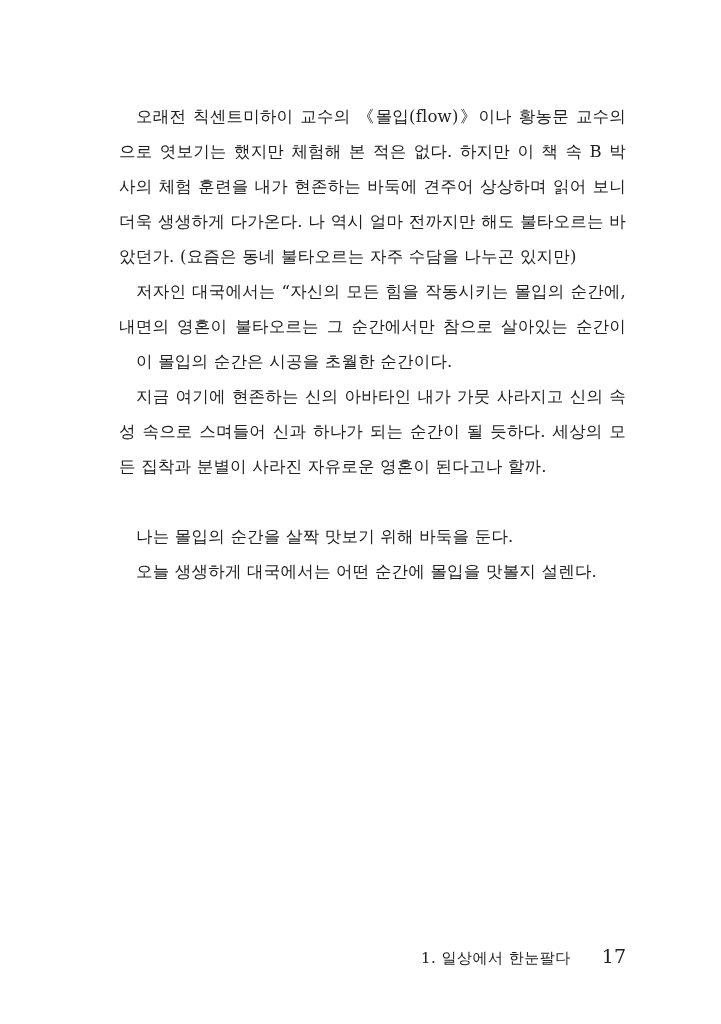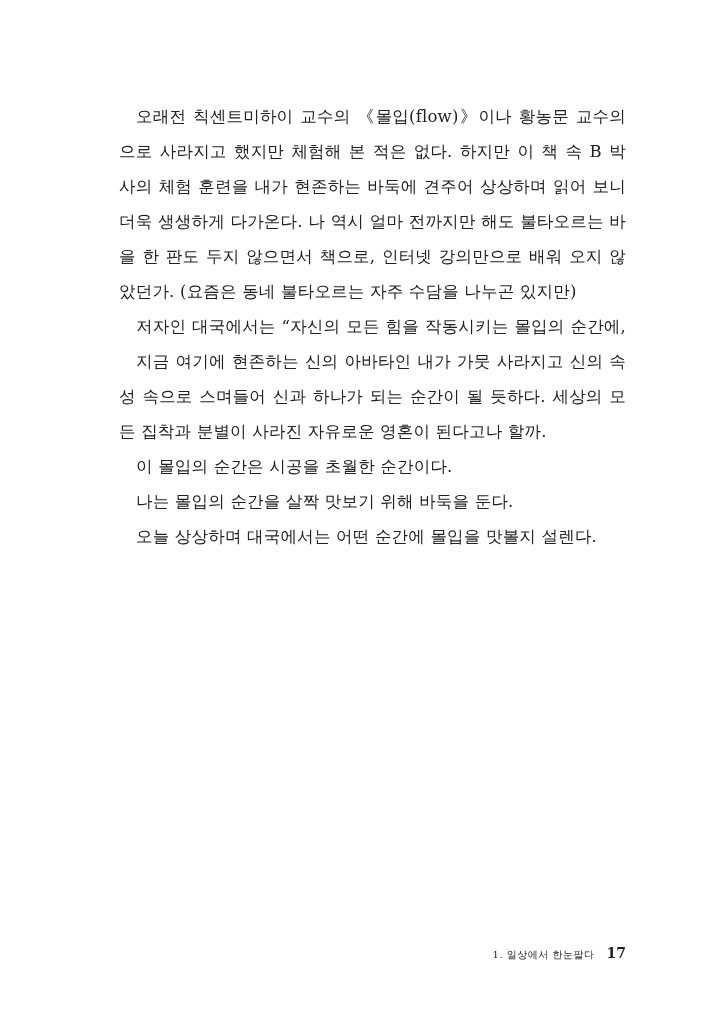--- a/index.html
+++ b/index.html
@@ -13,21 +13,21 @@
     overflow: hidden;
     box-sizing: border-box;
   }
   .text-block {
     position: absolute;
     left: 119px;
     top: 99px;
     width: 507px;
   }
   .para { margin: 0; }
-  .para.spaced { }
+  .para.spaced { margin-top: 35px; }
   .line {
     height: 35px;
     line-height: 35px;
     font-size: 16.5px;
     letter-spacing: 0.2px;
     overflow: hidden;
     white-space: nowrap;
   }
   .line.j {
     white-space: normal;
@@ -36,60 +36,60 @@
   }
   .line.indent { text-indent: 17px; }
   .footer {
     position: absolute;
     top: 945px;
     right: 95px;
     display: flex;
     align-items: baseline;
   }
   .chapter-label {
-    font-size: 10px;
+    font-size: 15px;
     letter-spacing: 0.5px;
     text-align: right;
   }
   .page-number {
-    font-size: 14px;
-    font-weight: 700;
-    margin-left: 12px;
+    font-size: 19px;
+    font-weight: 400;
+    margin-left: 31px;
   }
 </style>
 </head>
 <body>
 
 <div class="page" style="background: rgb(255, 255, 255); color: rgb(33, 33, 33);">
 
   <div class="text-block" id="body-text">
       <div class="para">
         <div class="line j indent">오래전 칙센트미하이 교수의 《몰입(flow)》이나 황농문 교수의 책</div>
-        <div class="line j">으로 사라지고 했지만 체험해 본 적은 없다. 하지만 이 책 속 B 박</div>
+        <div class="line j">으로 엿보기는 했지만 체험해 본 적은 없다. 하지만 이 책 속 B 박</div>
         <div class="line j">사의 체험 훈련을 내가 현존하는 바둑에 견주어 상상하며 읽어 보니</div>
         <div class="line j">더욱 생생하게 다가온다. 나 역시 얼마 전까지만 해도 불타오르는 바둑</div>
-        <div class="line j">을 한 판도 두지 않으면서 책으로, 인터넷 강의만으로 배워 오지 않</div>
         <div class="line">았던가. (요즘은 동네 불타오르는 자주 수담을 나누곤 있지만)</div>
       </div>
       <div class="para">
         <div class="line j indent">저자인 대국에서는 “자신의 모든 힘을 작동시키는 몰입의 순간에,</div>
+        <div class="line j">내면의 영혼이 불타오르는 그 순간에서만 참으로 살아있는 순간이</div>
+      </div>
+      <div class="para">
+        <div class="line indent">이 몰입의 순간은 시공을 초월한 순간이다.</div>
       </div>
       <div class="para">
         <div class="line j indent">지금 여기에 현존하는 신의 아바타인 내가 가뭇 사라지고 신의 속</div>
         <div class="line j">성 속으로 스며들어 신과 하나가 되는 순간이 될 듯하다. 세상의 모</div>
         <div class="line">든 집착과 분별이 사라진 자유로운 영혼이 된다고나 할까.</div>
       </div>
-      <div class="para">
-        <div class="line indent">이 몰입의 순간은 시공을 초월한 순간이다.</div>
-      </div>
       <div class="para spaced">
         <div class="line indent">나는 몰입의 순간을 살짝 맛보기 위해 바둑을 둔다.</div>
       </div>
       <div class="para">
-        <div class="line indent">오늘 상상하며 대국에서는 어떤 순간에 몰입을 맛볼지 설렌다.</div>
+        <div class="line indent">오늘 생생하게 대국에서는 어떤 순간에 몰입을 맛볼지 설렌다.</div>
       </div>
     </div>
 
   <div class="footer">
     <span class="chapter-label">1. 일상에서 한눈팔다</span>
     <span class="page-number">17</span>
   </div>
 
 </div>
 

